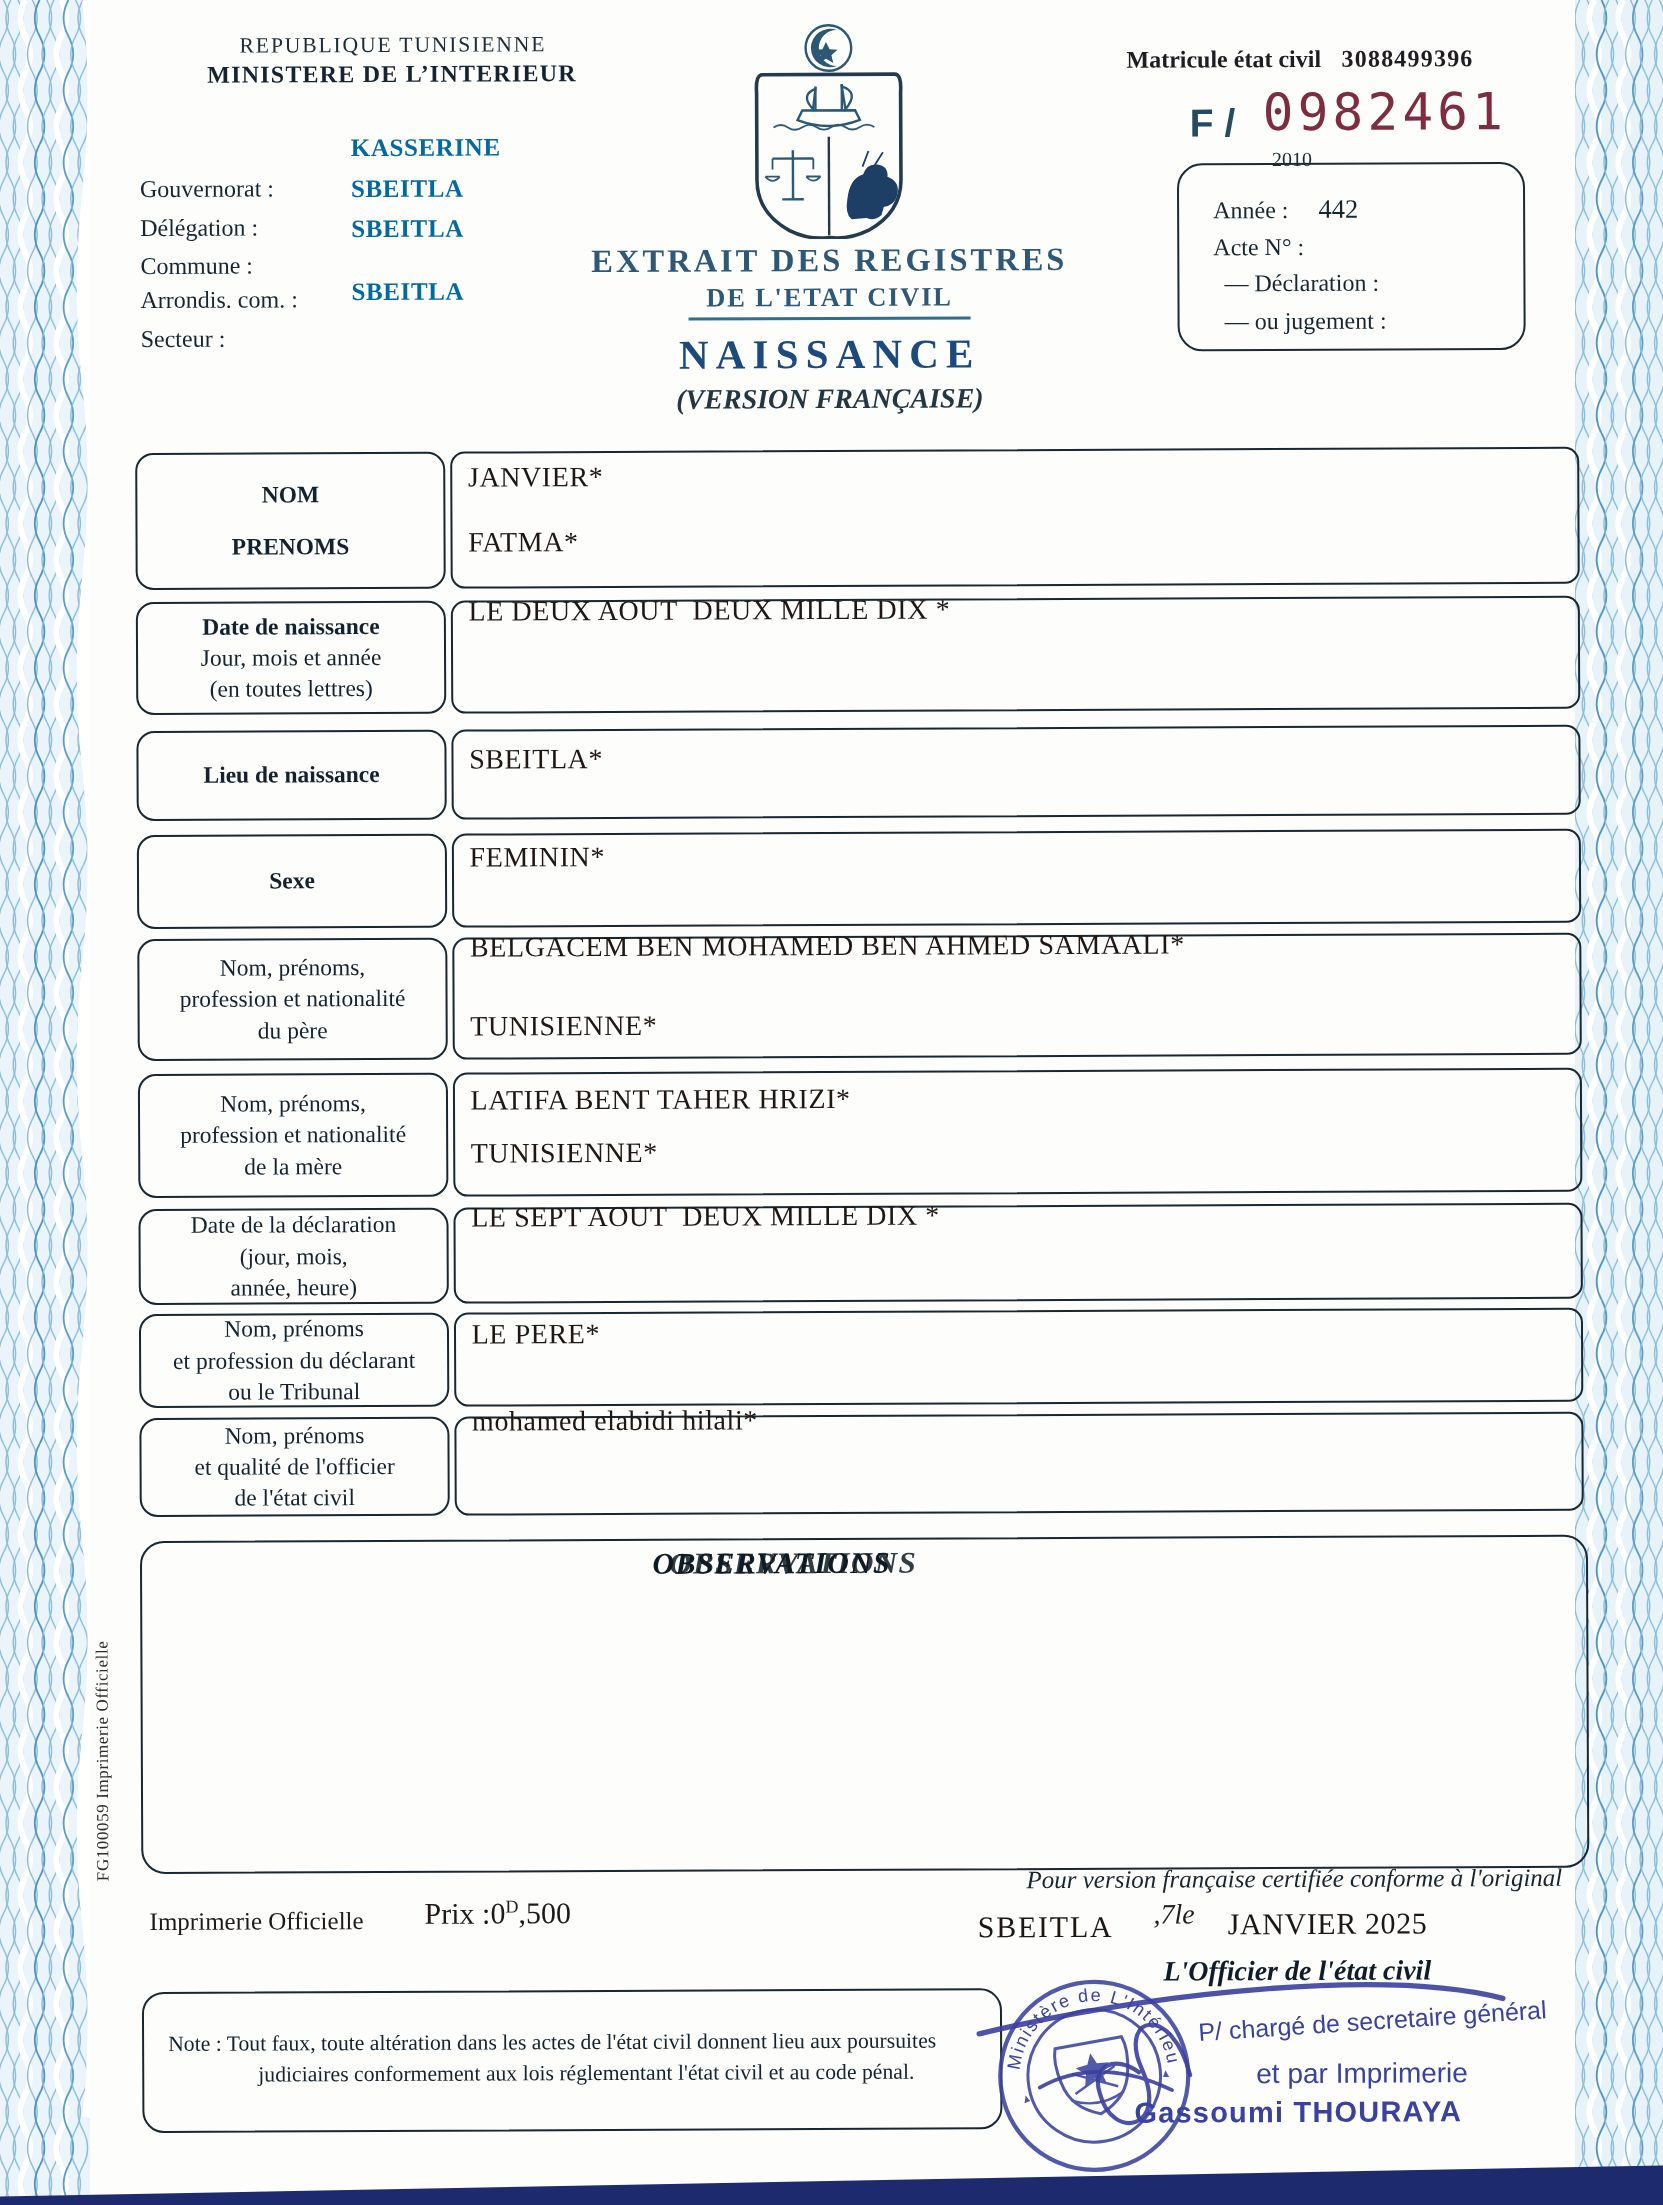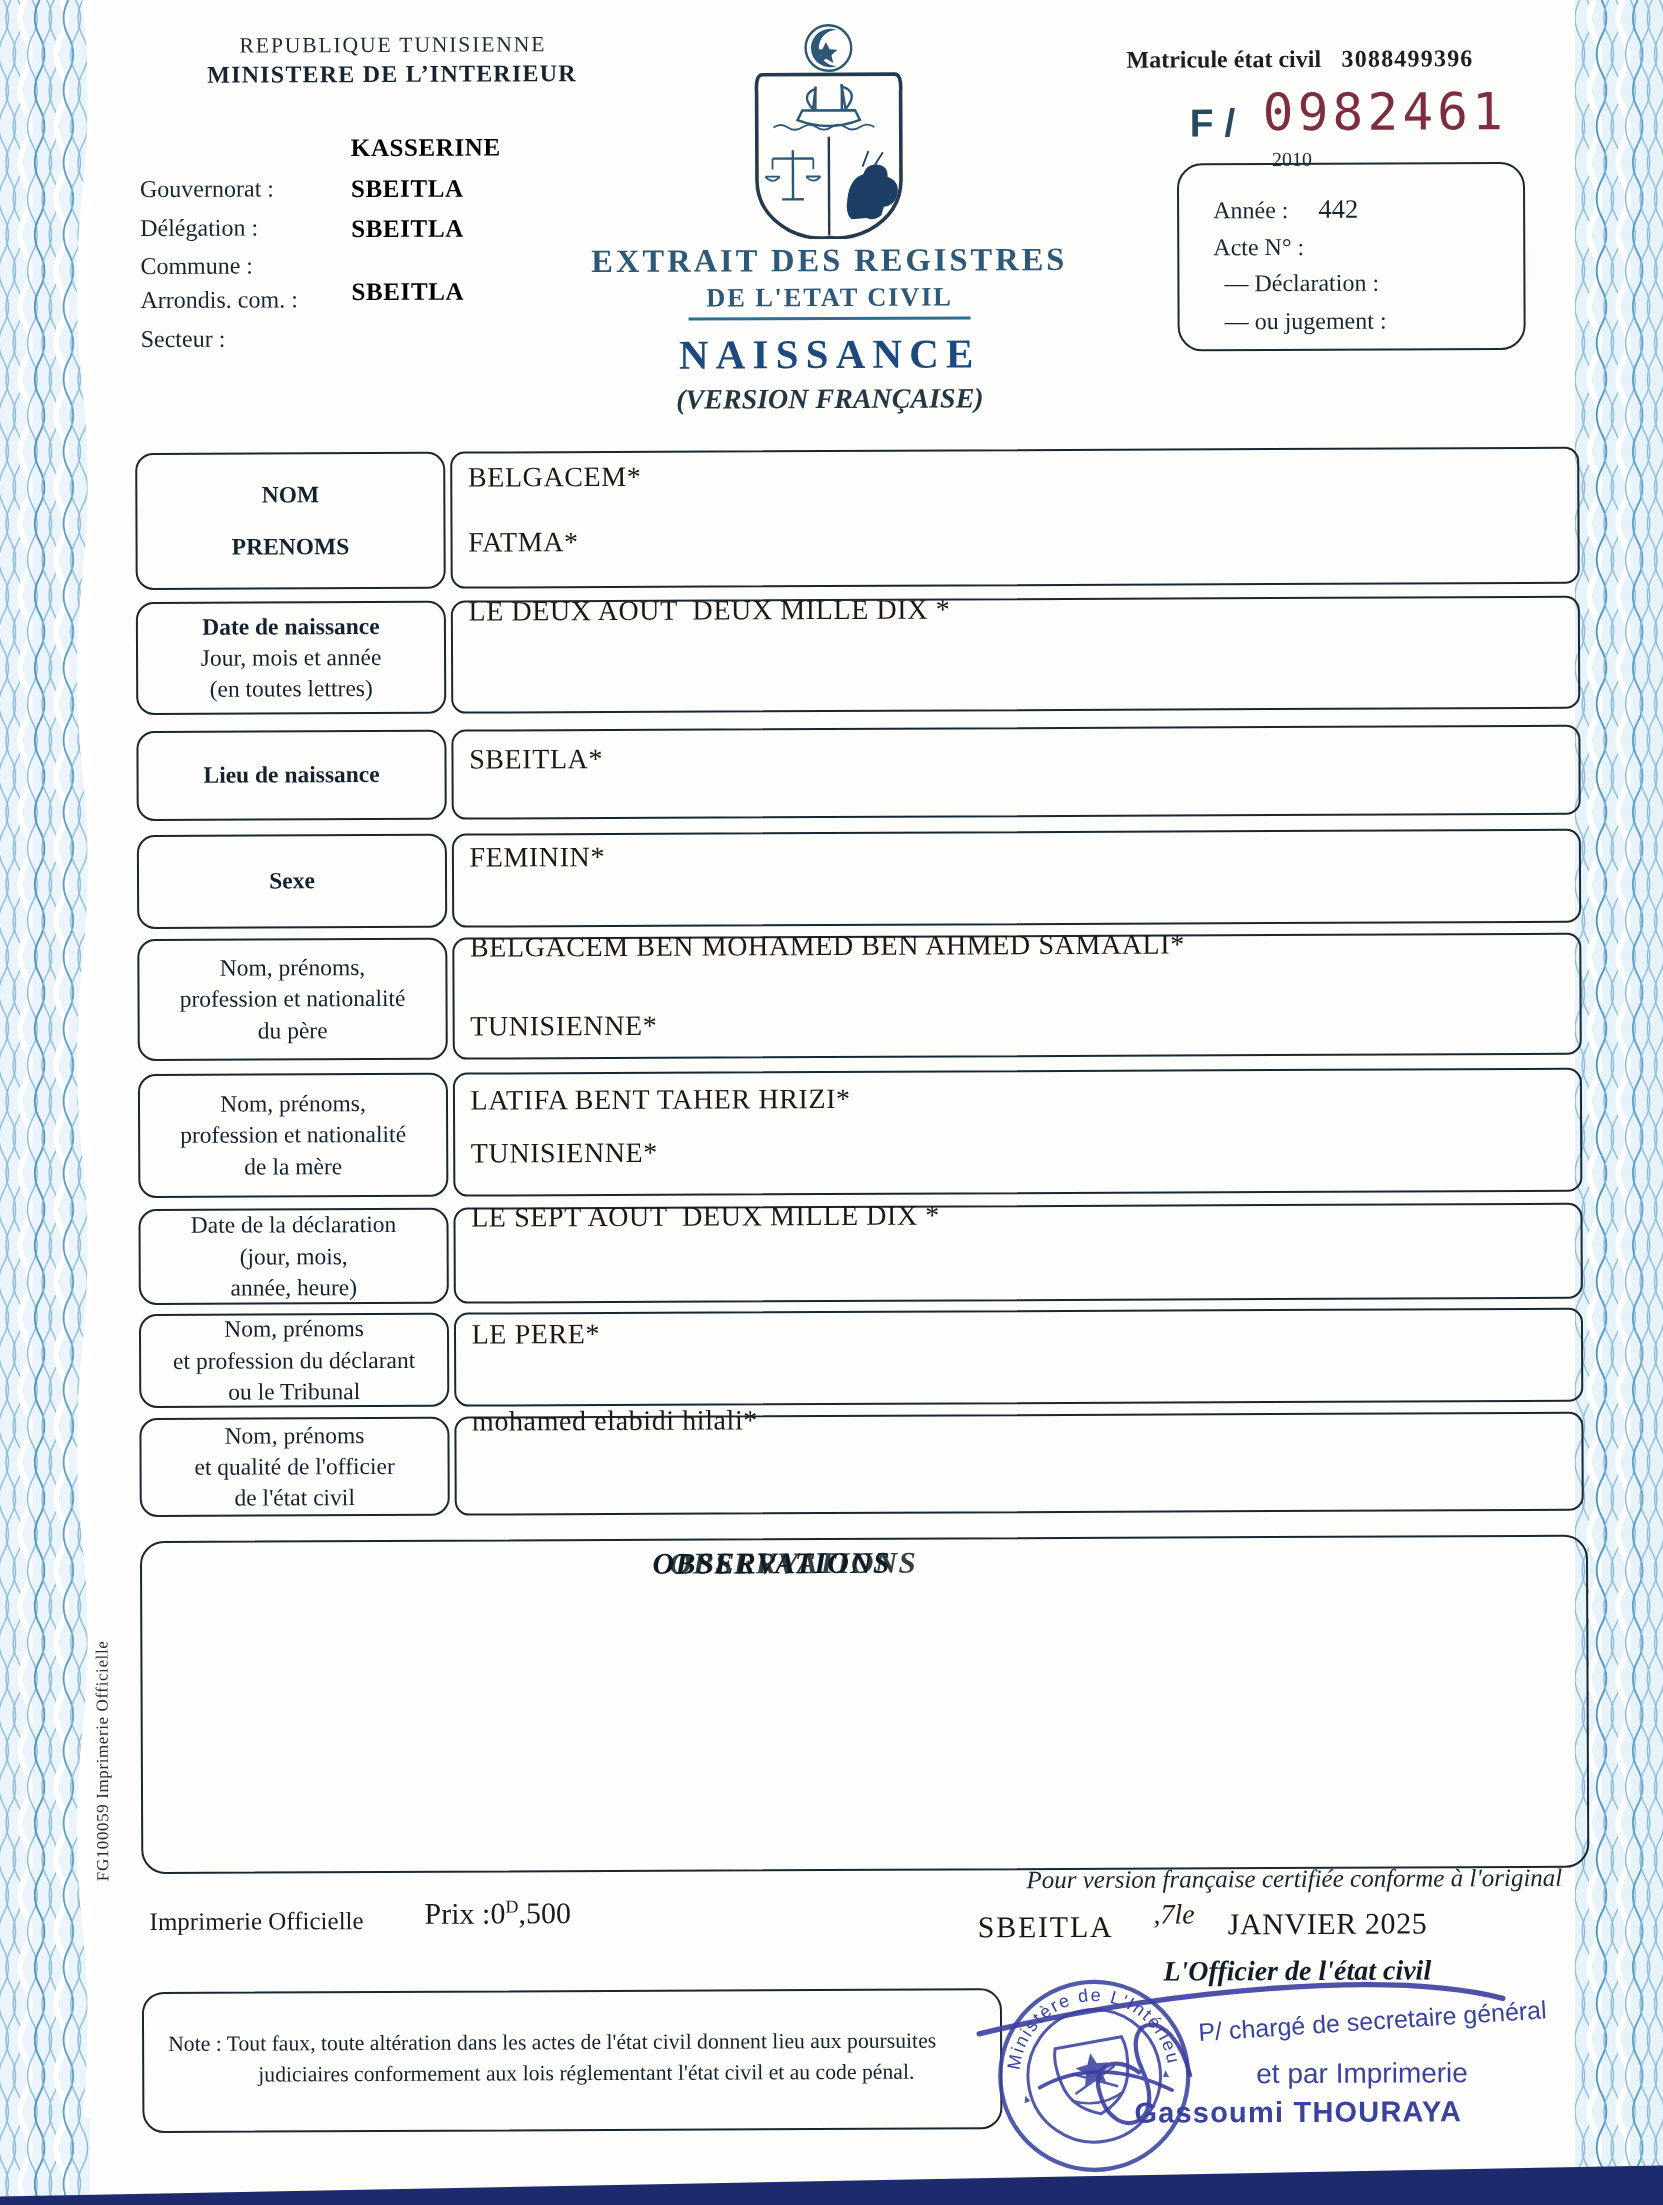--- a/index.html
+++ b/index.html
@@ -10,21 +10,21 @@
 
   
   .band{position:absolute;top:0;height:2205px;}
   .band-left{left:0;width:90px;}
   .band-right{right:0;width:88px;}
 
   
   .admin-country{left:187px;top:31px;width:421px;text-align:center;font-size:21.7px;letter-spacing:1.8px;color:#1d2c36;}
   .admin-ministry{left:168px;top:59px;width:457px;text-align:center;font-size:24px;font-weight:bold;letter-spacing:1.2px;color:#152430;}
   .admin-label{left:144px;font-size:24px;color:#16262f;font-family:Liberation Serif, serif;}
-  .admin-value{left:355px;font-size:25px;font-weight:bold;letter-spacing:0.6px;color:#000000;}
+  .admin-value{left:355px;font-size:25px;font-weight:bold;letter-spacing:0.6px;color:#0369a1;}
 
   
   .title1{left:502px;top:242px;width:662px;text-align:center;font-size:32.5px;font-weight:bold;letter-spacing:3px;color:#2d5877;}
   .title2-wrap{left:502px;top:282px;width:662px;text-align:center;}
   .title2{display:inline-block;font-size:26.5px;font-weight:bold;letter-spacing:1.8px;color:#2d5877;border-bottom:3.6px solid #2f6e8d;padding:0 18px 3.6px;text-align:right;}
   .title3{left:502px;top:330px;width:662px;text-align:center;font-size:41px;font-weight:bold;letter-spacing:7.2px;color:#1c4a7e;}
   .title4{left:502px;top:383px;width:662px;text-align:center;font-size:28px;font-style:italic;font-weight:bold;color:#243642;}
 
   
   .matricule{left:1131px;top:48px;font-size:24px;font-weight:bold;color:#201d22;}
@@ -184,21 +184,21 @@
       <div class="acte-line" style="left:45px;top:105px">— Déclaration :</div>
       <div class="acte-line" style="left:45px;top:143px">— ou jugement :</div>
     </div>
 
     <div class="row" style="top:450px;height:137px">
       <div class="lbox">
         <div class="ll b">NOM</div>
         <div class="ll b" style="margin-top:20.5px">PRENOMS</div>
       </div>
       <div class="vbox">
-        <div class="vt" style="top:8.4px">BELGACEM*</div>
+        <div class="vt" style="top:8.4px">JANVIER*</div>
         <div class="vt" style="top:73px">FATMA*</div>
       </div>
     </div>
 
     <div class="row" style="top:599px;height:113px">
       <div class="lbox">
         <div class="ll b">Date de naissance</div>
         <div class="ll">Jour, mois et année</div>
         <div class="ll">(en toutes lettres)</div>
       </div>

